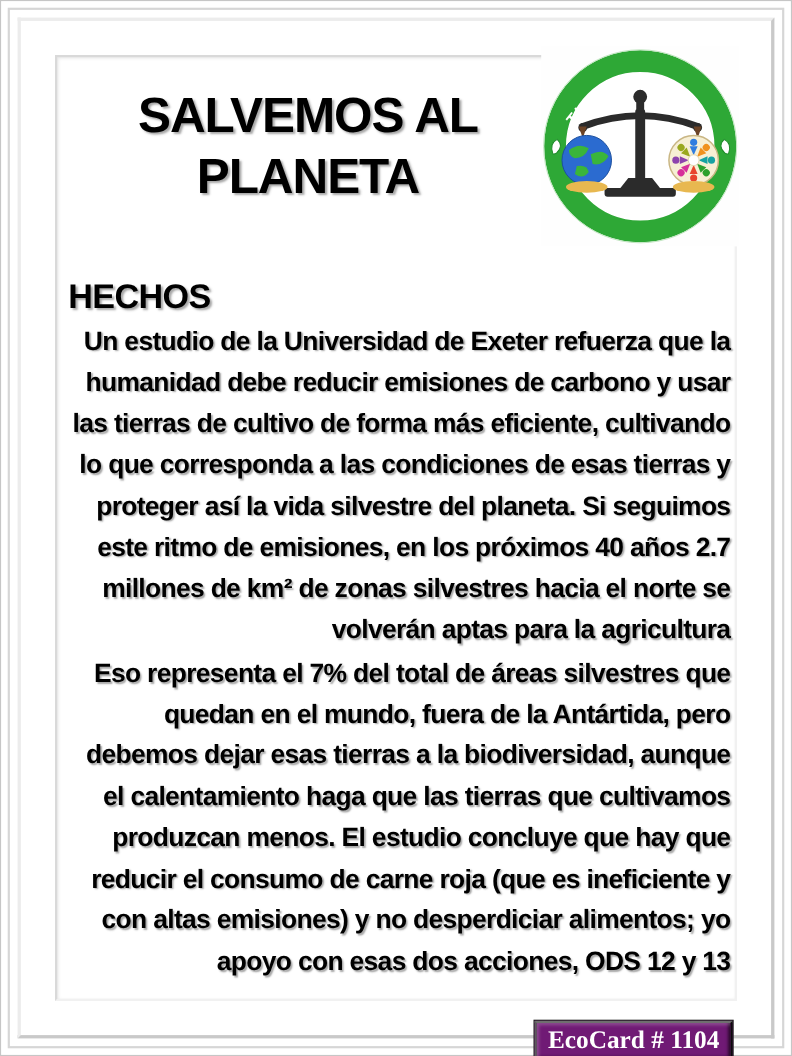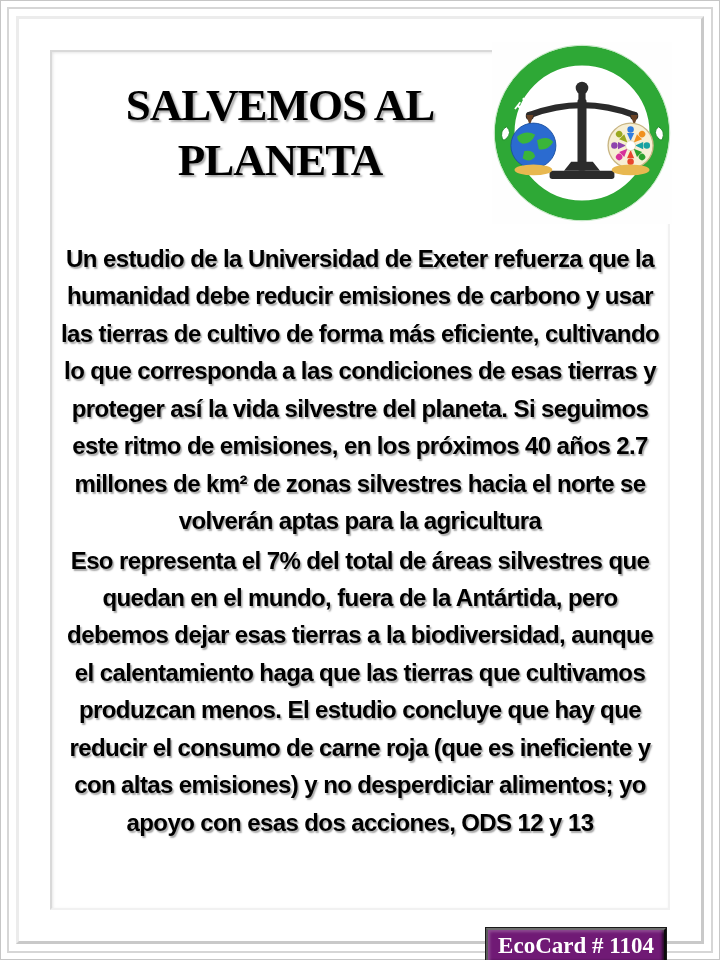--- a/index.html
+++ b/index.html
@@ -13,30 +13,29 @@
   .frame-l3{position:absolute;inset:16px;border:3px solid;border-color:#ececec #c9c9c9 #c9c9c9 #ececec;}
   .frame-l4{position:absolute;inset:50px;border:2px solid;border-color:#d9d9d9 #f1f1f1 #f1f1f1 #d9d9d9;
             box-shadow:inset 1px 1px 3px rgba(0,0,0,0.10);}
   
   .content{position:absolute;left:56px;top:52px;right:56px;bottom:52px;}
   .header{position:relative;height:186px;}
   .page-title{
     position:absolute;left:36px;right:196px;top:26px;text-align:center;
     font-size:45px;font-weight:bold;line-height:1.22;letter-spacing:-1px;
     text-shadow:2px 2px 2px rgba(60,60,60,0.45);
-    font-family:Liberation Serif, serif;
   }
   .logo-box{position:absolute;right:-8px;top:-10px;width:180px;height:182px;background:#fefefe;}
   .logo-box svg{width:100%;height:100%;}
   .section-heading{
     margin:14px 0 4px 6px;font-size:31px;font-weight:bold;letter-spacing:-0.5px;
     text-shadow:2px 2px 2px rgba(60,60,60,0.45);
   }
   .body-text{
-    margin:2px 0 0 0;text-align:center;font-weight:bold;
+    margin:2px 0 0 0;text-align:right;font-weight:bold;
     font-size:24px;line-height:1.56;letter-spacing:-0.6px;
     text-shadow:1.5px 1.5px 1.5px rgba(60,60,60,0.45);
   }
   
   .eco-badge{
     position:absolute;right:54px;top:882px;min-width:138px;padding:3px 10px 4px 10px;
     background:#701a75;color:#ffffff;text-align:right;
     font-family:"Liberation Serif",serif;font-weight:bold;font-size:23px;
     border:2px solid;border-color:#6f6f6f #0c0c0c #0c0c0c #5c5c5c;
     box-shadow:inset 2px 2px 3px rgba(255,255,255,0.22), inset -2px -2px 3px rgba(0,0,0,0.65), 0 0 0 1px #1a1a1a;
@@ -141,20 +140,21 @@
                 </g>
             </g>
             <circle cx="154" cy="114" r="5.5" fill="#FFFFFF" stroke="#E0D5AE" stroke-width="1"></circle>
             <ellipse cx="154" cy="141" rx="21" ry="6" fill="#E8B850"></ellipse>
           </g>
         </svg>
       </div>
     </div>
 
     <div class="section">
+      <div class="section-heading">HECHOS</div>
       <p class="body-text">Un estudio de la Universidad de Exeter refuerza que la humanidad debe reducir emisiones de carbono y usar las tierras de cultivo de forma más eficiente, cultivando lo que corresponda a las condiciones de esas tierras y proteger así la vida silvestre del planeta. Si seguimos este ritmo de emisiones, en los próximos 40 años 2.7 millones de km² de zonas silvestres hacia el norte se volverán aptas para la agricultura</p>
     </div>
 
     <div class="section">
       <p class="body-text">Eso representa el 7% del total de áreas silvestres que quedan en el mundo, fuera de la Antártida, pero debemos dejar esas tierras a la biodiversidad, aunque el calentamiento haga que las tierras que cultivamos produzcan menos. El estudio concluye que hay que reducir el consumo de carne roja (que es ineficiente y con altas emisiones) y no desperdiciar alimentos; yo apoyo con esas dos acciones, ODS 12 y 13</p>
     </div>
 
   </div>
 
   <div class="eco-badge">EcoCard # 1104</div>

